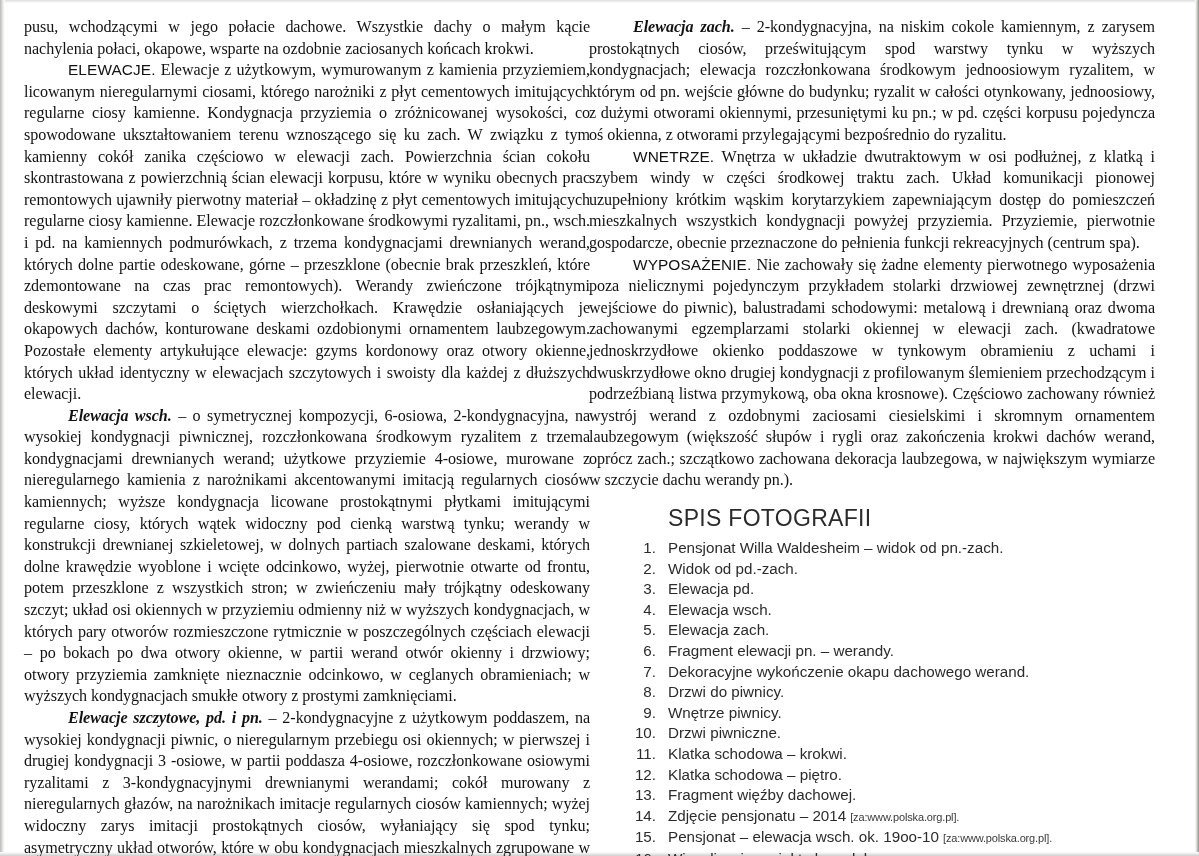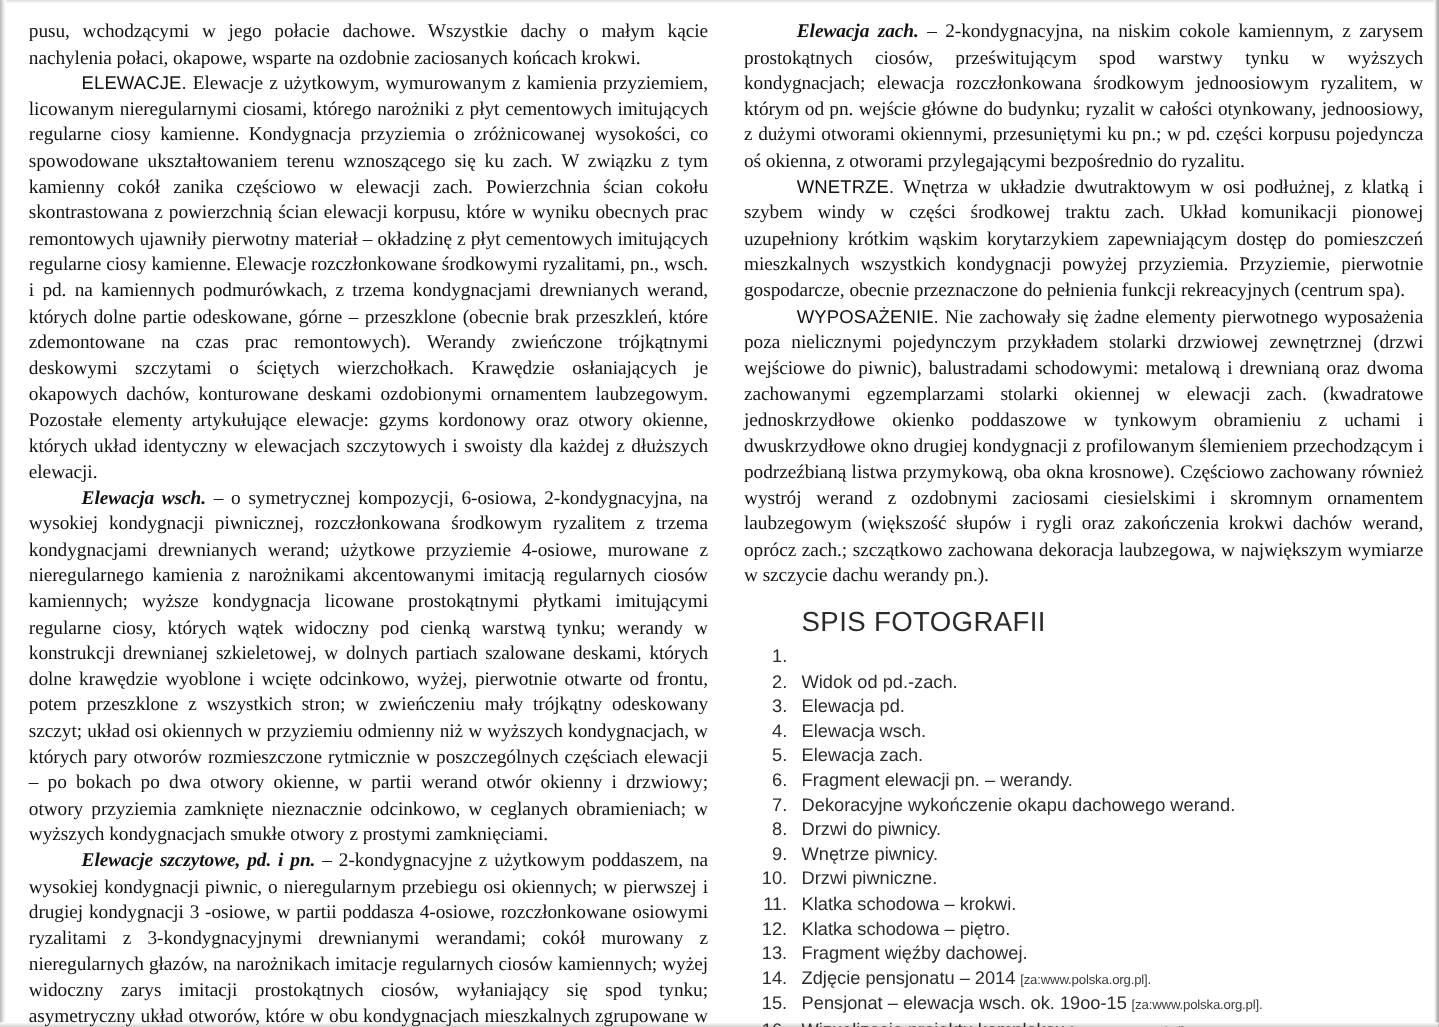--- a/index.html
+++ b/index.html
@@ -50,21 +50,21 @@
     left: 0; top: 0;
     width: 1199px;
     height: 856px;
     text-decoration: underline;
   }
   .col {
     position: absolute;
     top: 16px;
   }
   .col-left  { left: 24px;  width: 566px; }
-  .col-right { left: 620px; width: 566px; }
+  .col-right { left: 589px; width: 566px; }
 
   p.body {
     margin: 0;
     font-family: "Liberation Serif", "DejaVu Serif", serif;
     font-size: 16.1px;
     line-height: 21.6px;
     text-align: justify;
     text-justify: inter-word;
     color: #121212;
     hyphens: manual;
@@ -142,20 +142,21 @@
         <p class="body indent"><span class="kw">WNETRZE.</span><span> Wnętrza w układzie dwutraktowym w osi podłużnej, z klatką i szybem windy w części środkowej traktu zach. Układ komunikacji pionowej uzupełniony krótkim wąskim korytarzykiem zapewniającym dostęp do pomieszczeń mieszkalnych wszystkich kondygnacji powyżej przyziemia. Przyziemie, pierwotnie gospodarcze, obecnie przeznaczone do  pełnienia funkcji rekreacyjnych (centrum spa).</span></p>
         <p class="body indent"><span class="kw">WYPOSAŻENIE.</span><span> Nie zachowały się żadne elementy pierwotnego wyposażenia poza nielicznymi pojedynczym przykładem stolarki drzwiowej zewnętrznej (drzwi wejściowe do piwnic), balustradami schodowymi: metalową i drewnianą oraz dwoma zachowanymi  egzemplarzami stolarki okiennej w elewacji zach. (kwadratowe jednoskrzydłowe okienko poddaszowe w tynkowym obramieniu z uchami  i dwuskrzydłowe okno drugiej kondygnacji z profilowanym ślemieniem przechodzącym i podrzeźbianą listwa przymykową, oba okna krosnowe). Częściowo zachowany również wystrój werand z ozdobnymi zaciosami ciesielskimi i skromnym ornamentem laubzegowym (większość słupów i rygli oraz zakończenia krokwi dachów werand, oprócz zach.; szczątkowo zachowana dekoracja laubzegowa, w największym wymiarze w szczycie dachu werandy pn.).</span></p>
       </div>
   </div>
 
   <div class="photolist">
     <div class="photolist-title">SPIS FOTOGRAFII</div>
     <div id="photo-list-rows">
         <div class="pl-row">
           <span class="pl-num">1.</span>
+          <span class="pl-text">Pensjonat Willa Waldesheim – widok od pn.-zach.</span>
         </div>
         <div class="pl-row">
           <span class="pl-num">2.</span>
           <span class="pl-text">Widok od pd.-zach.</span>
         </div>
         <div class="pl-row">
           <span class="pl-num">3.</span>
           <span class="pl-text">Elewacja pd.</span>
         </div>
         <div class="pl-row">
@@ -198,21 +199,21 @@
           <span class="pl-num">13.</span>
           <span class="pl-text">Fragment więźby dachowej.</span>
         </div>
         <div class="pl-row">
           <span class="pl-num">14.</span>
           <span class="pl-text">Zdjęcie pensjonatu – 2014</span>
           <span class="cite">[za:www.polska.org.pl].</span>
         </div>
         <div class="pl-row">
           <span class="pl-num">15.</span>
-          <span class="pl-text">Pensjonat – elewacja wsch. ok. 19oo-15</span>
+          <span class="pl-text">Pensjonat – elewacja wsch. ok. 19oo-10</span>
           <span class="cite">[za:www.polska.org.pl].</span>
         </div>
         <div class="pl-row">
           <span class="pl-num">16.</span>
           <span class="pl-text">Wizualizacja projektu kompleksu</span>
           <span class="cite">[za:www.tremonti.pl]</span>
         </div>
       </div>
   </div>
 </div>

